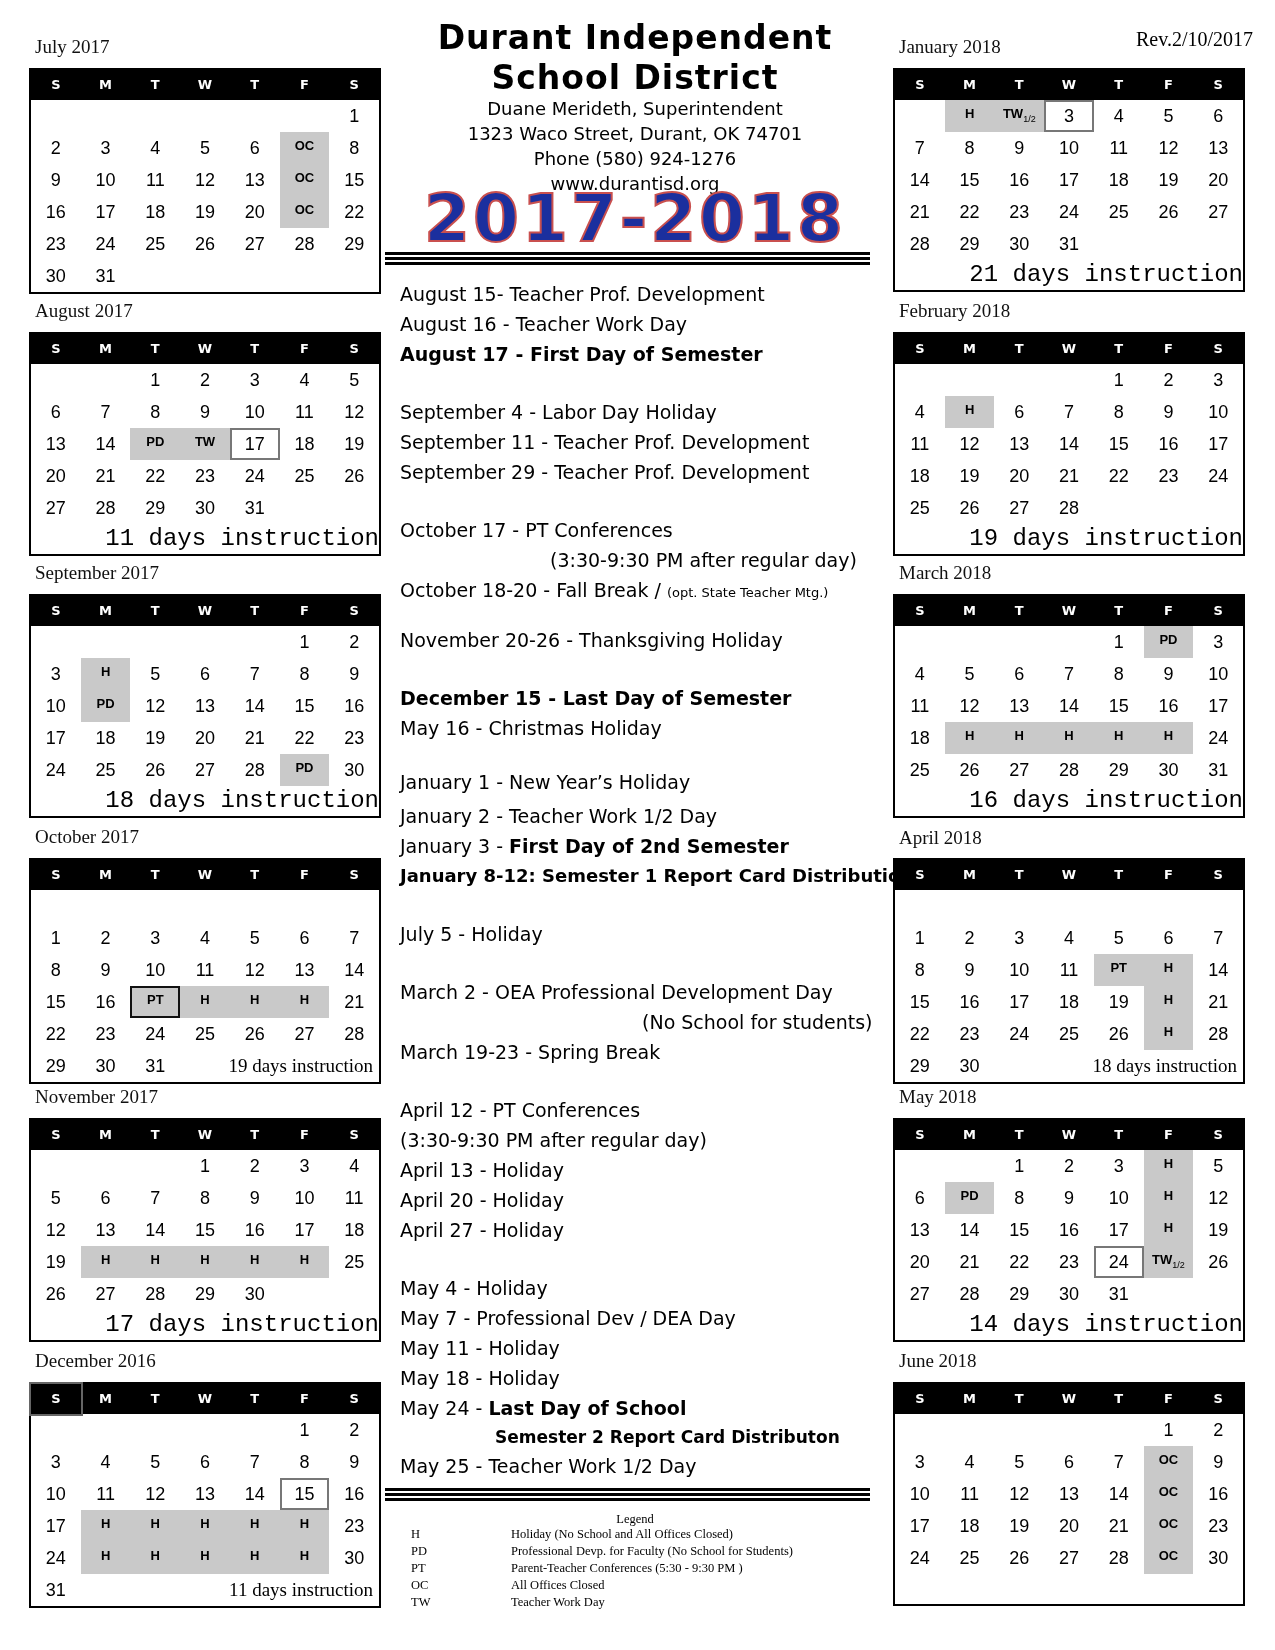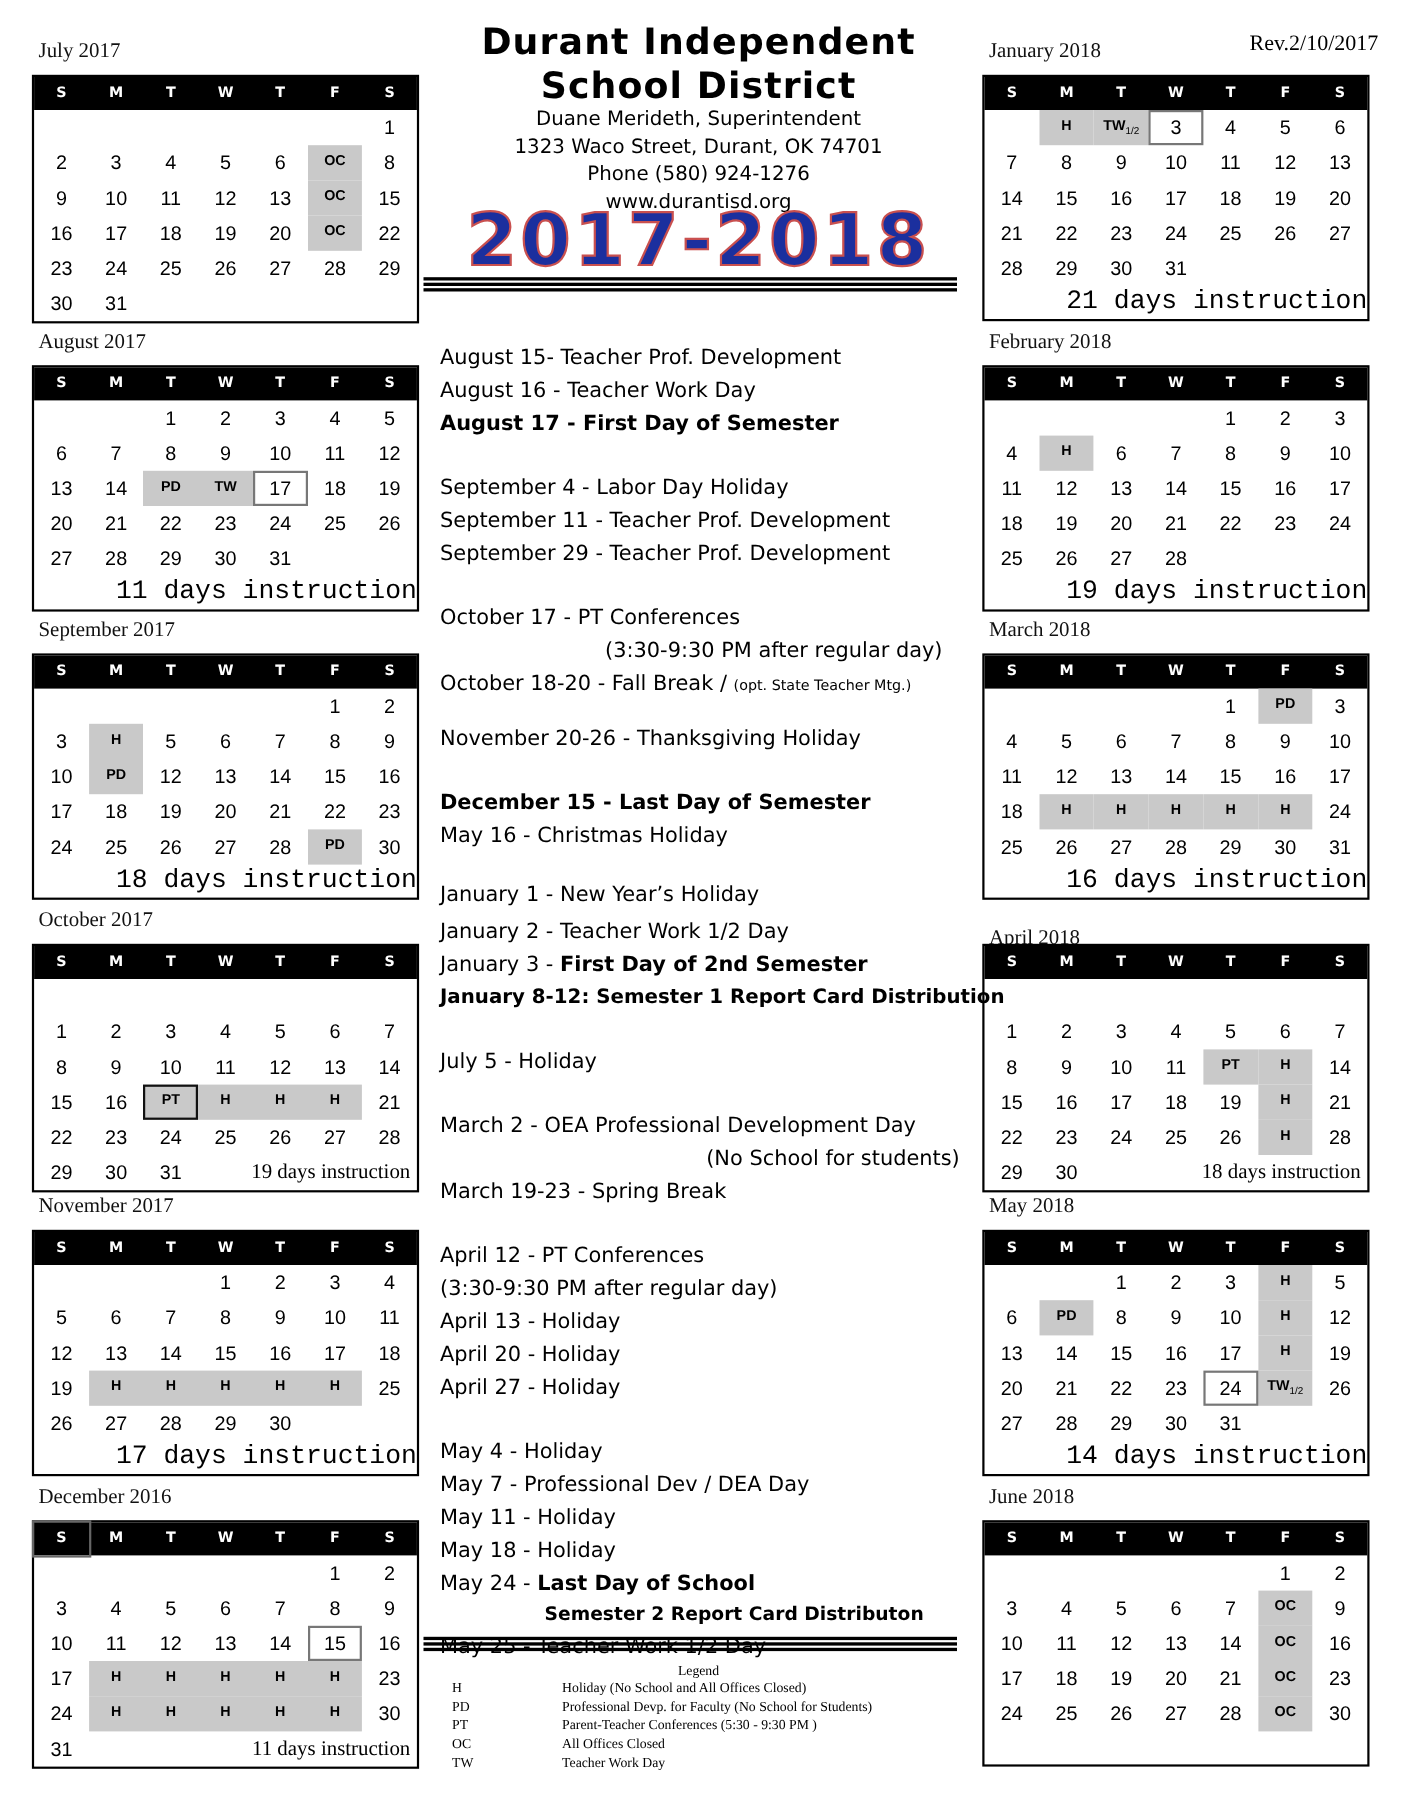--- a/index.html
+++ b/index.html
@@ -24,21 +24,21 @@
   .footer-inline { position:absolute; right:6px; font-family:"Liberation Serif", serif; font-size:19px; white-space:nowrap; line-height:32px; }
 
   .center { position:absolute; left:385px; width:500px; top:0; }
   .title-1 { position:absolute; left:0; width:500px; text-align:center; top:18px; font-family:"DejaVu Sans", sans-serif; font-weight:900; font-size:33px; letter-spacing:1px; }
   .title-2 { position:absolute; left:0; width:500px; text-align:center; top:58px; font-family:"DejaVu Sans", sans-serif; font-weight:900; font-size:33px; letter-spacing:1px; }
   .sub { position:absolute; left:0; width:500px; text-align:center; font-family:"DejaVu Sans", sans-serif; font-size:18px; }
   .year { position:absolute; left:0; width:500px; top:186px; text-align:center; font-family:"DejaVu Sans", sans-serif; font-weight:900; font-size:66px; line-height:66px; color:#1b2f9e; -webkit-text-stroke:2px #c9504f; letter-spacing:3px; }
   .rule3 { position:absolute; left:0; width:485px; }
   .rule3 div { height:3px; background:#000; margin-bottom:2px; }
   .events { position:absolute; left:15px; top:283px; width:490px; font-family:"DejaVu Sans", sans-serif; font-size:19px; }
-  .ev { position:absolute; left:0; white-space:nowrap;margin-top:31px; }
+  .ev { position:absolute; left:0; white-space:nowrap; }
   .ev b { font-weight:bold; }
   .ev small { font-size:13px; }
   .legend { position:absolute; left:0; width:500px; top:1512px; font-family:Liberation Serif, serif; font-size:12.5px; }
   .legend-title { text-align:center; }
   .legend-row { display:flex; height:17px; }
   .legend-row .k { width:100px; padding-left:26px; }
   .rev { position:absolute; right:22px; top:28px; font-family:"Liberation Serif", serif; font-size:20px; }
 </style>
 </head>
 <body>
@@ -719,21 +719,21 @@
             <div class="cell"><span>30</span></div>
             <div class="cell"><span>31</span></div>
           </div>
           <div style="height: 30px; position: relative;">
             <div class="footer-note">16 days instruction</div>
           </div>
         </div>
       </div>
     </div>
   <div class="month" style="top: 826px;">
-      <div class="month-title" style="top: 16px; font-family: Liberation Serif, serif;">April 2018</div>
+      <div class="month-title" style="top: 1px; font-family: Liberation Serif, serif;">April 2018</div>
       <div class="cal" style="top: 32px;">
         <div class="cal-head">
           <span>S</span>
           <span>M</span>
           <span>T</span>
           <span>W</span>
           <span>T</span>
           <span>F</span>
           <span>S</span>
         </div>

